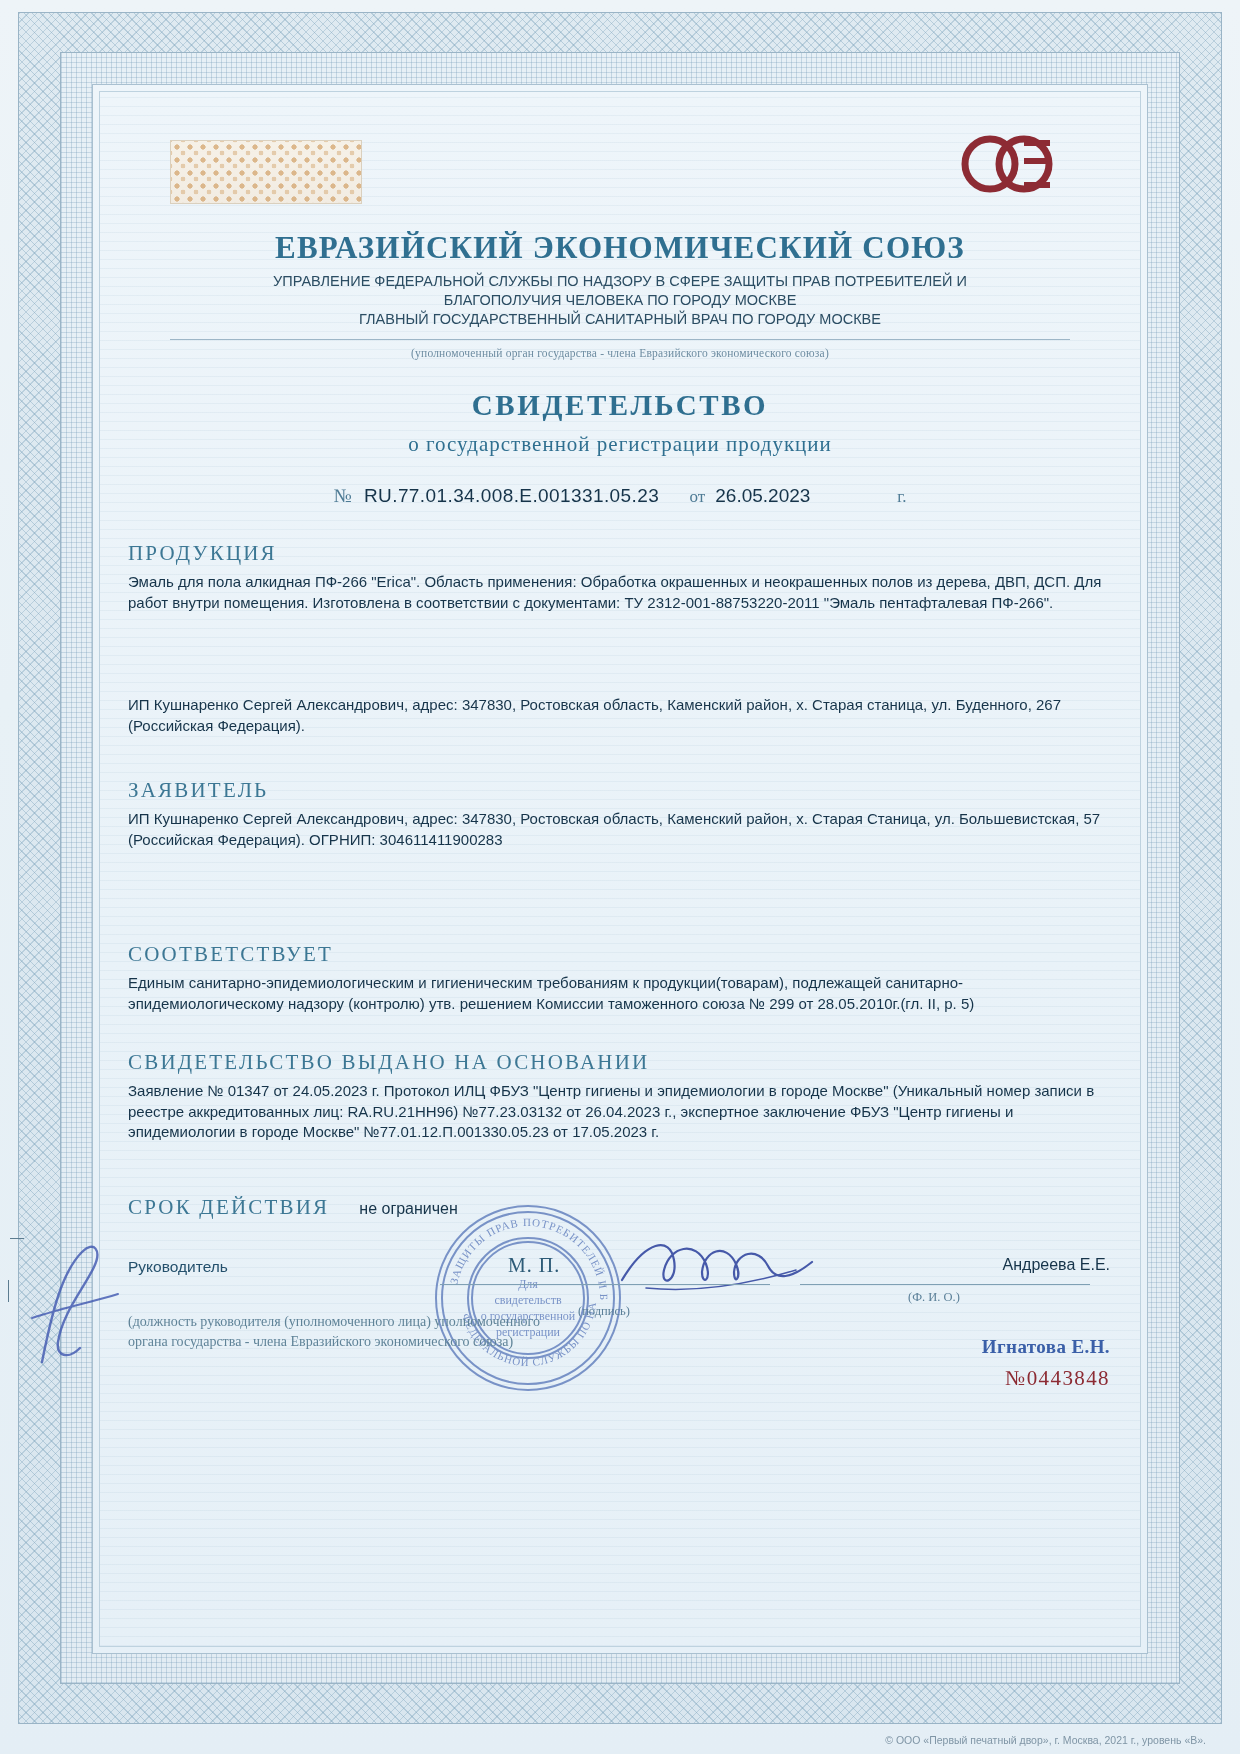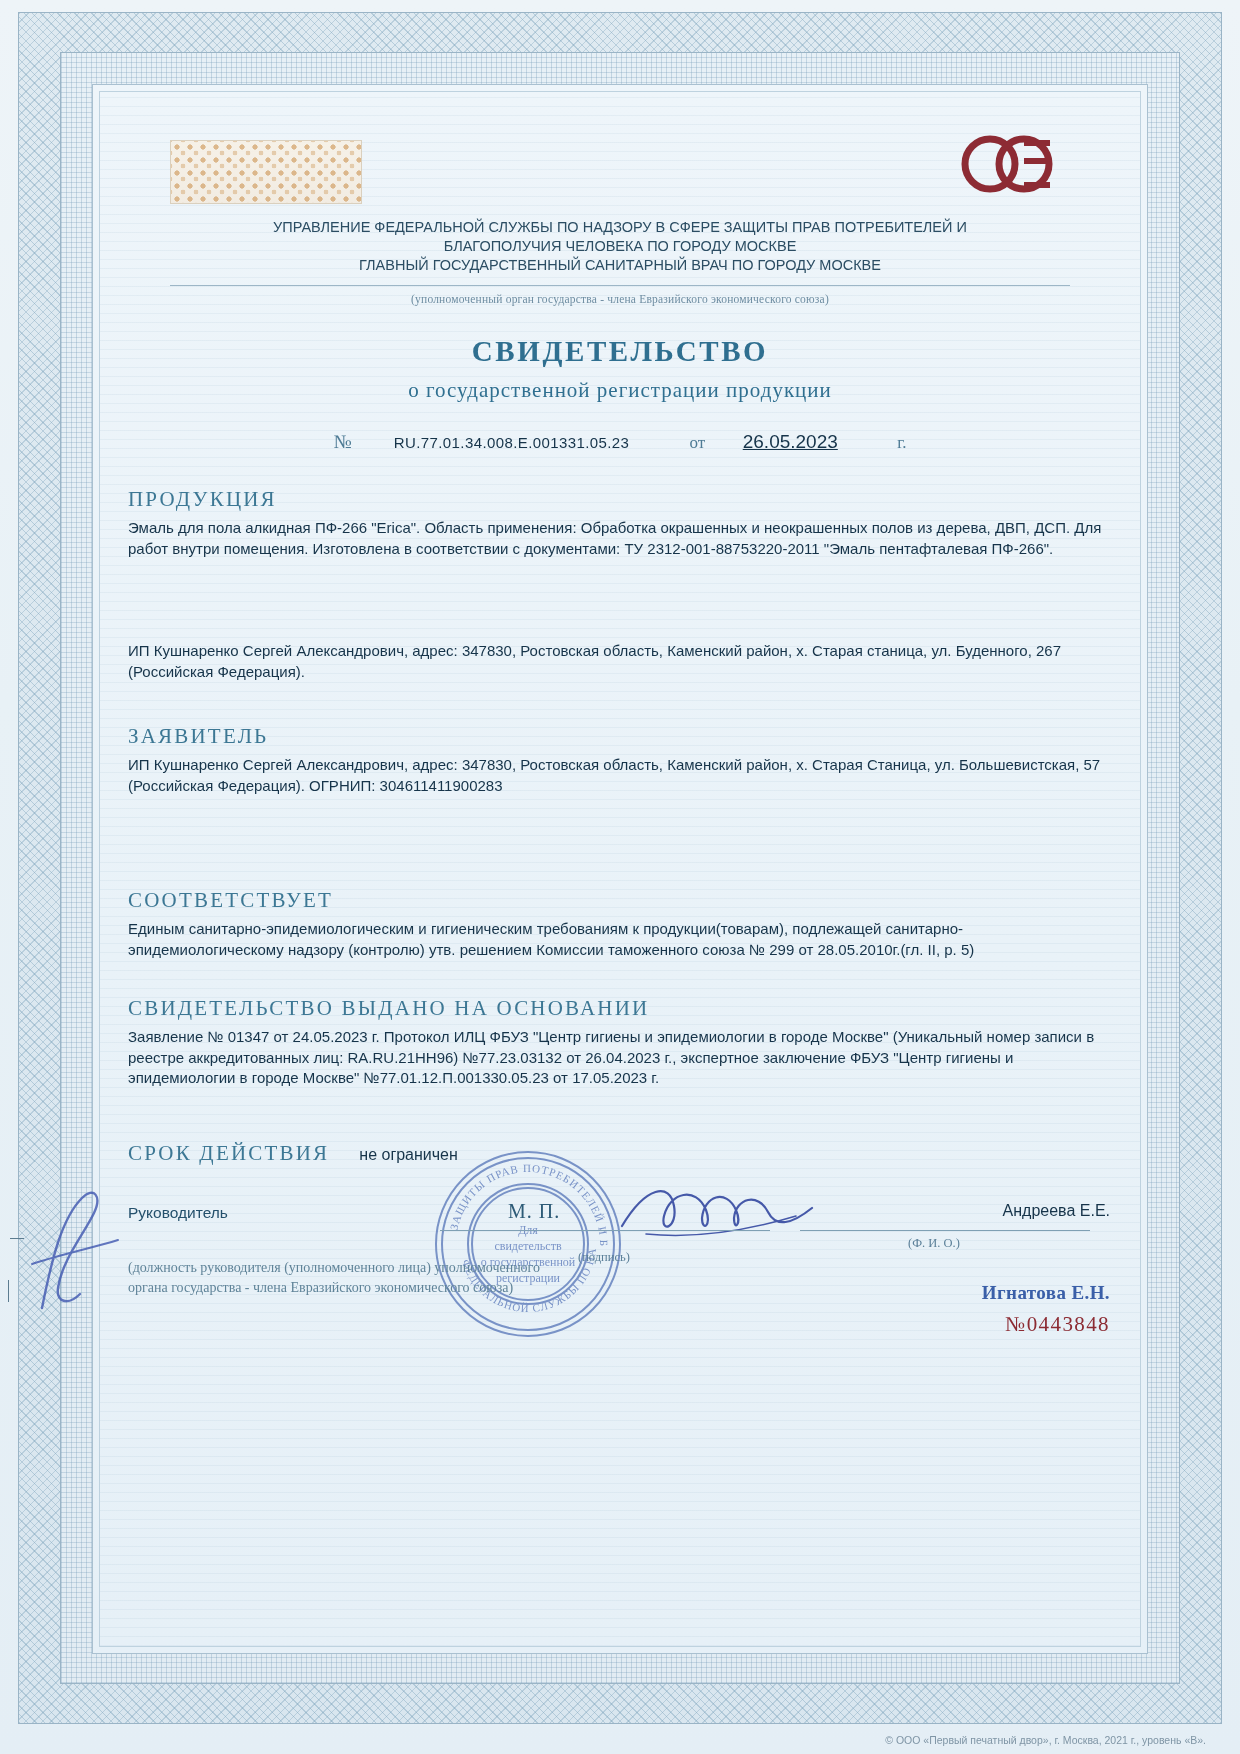--- a/index.html
+++ b/index.html
@@ -148,38 +148,36 @@
     margin-top: 28px;
     gap: 10px;
     color: #1d3c52;
   }
   .num-label {
     font-family: "Liberation Serif", serif;
     color: #4e7b95;
     font-size: 19px;
   }
   .num-value {
-    font-size: 15px;
+    font-size: 19px;
     color: #16344a;
     letter-spacing: .4px;
     min-width: 300px;
     text-align: center;
   }
   .ot-label {
     font-family: "Liberation Serif", serif;
     color: #4e7b95;
     font-size: 17px;
     padding-left: 18px;
   }
   .date-value {
     font-size: 19px;
     color: #16344a;
     min-width: 150px;
-    text-align: center;
-    text-decoration: underline;
   }
   .g-label {
     font-family: "Liberation Serif", serif;
     color: #4e7b95;
     font-size: 17px;
     padding-left: 22px;
   }
 
   
   .section { margin-top: 26px; padding: 0 28px; }
@@ -362,20 +360,21 @@
         <svg width="112" height="72" viewBox="0 0 112 72">
           <circle cx="40" cy="36" r="25" fill="none" stroke="#8d2b34" stroke-width="7"></circle>
           <circle cx="74" cy="36" r="25" fill="none" stroke="#8d2b34" stroke-width="7"></circle>
           <rect x="74" y="30" width="26" height="6" fill="#8d2b34"></rect>
           <rect x="74" y="12" width="26" height="6" fill="#8d2b34"></rect>
           <rect x="74" y="54" width="26" height="6" fill="#8d2b34"></rect>
         </svg>
       </div>
     </div>
 
+    <div class="eaeu-title">ЕВРАЗИЙСКИЙ ЭКОНОМИЧЕСКИЙ СОЮЗ</div>
     <div class="org-lines">
       <div>УПРАВЛЕНИЕ ФЕДЕРАЛЬНОЙ СЛУЖБЫ ПО НАДЗОРУ В СФЕРЕ ЗАЩИТЫ ПРАВ ПОТРЕБИТЕЛЕЙ И</div>
       <div>БЛАГОПОЛУЧИЯ ЧЕЛОВЕКА ПО ГОРОДУ МОСКВЕ</div>
       <div>ГЛАВНЫЙ ГОСУДАРСТВЕННЫЙ САНИТАРНЫЙ ВРАЧ ПО ГОРОДУ МОСКВЕ</div>
     </div>
     <div class="rule"></div>
     <div class="authorized-note">(уполномоченный орган государства - члена Евразийского экономического союза)</div>
 
     <div class="cert-title">СВИДЕТЕЛЬСТВО</div>
     <div class="cert-subtitle">о государственной регистрации продукции</div>

